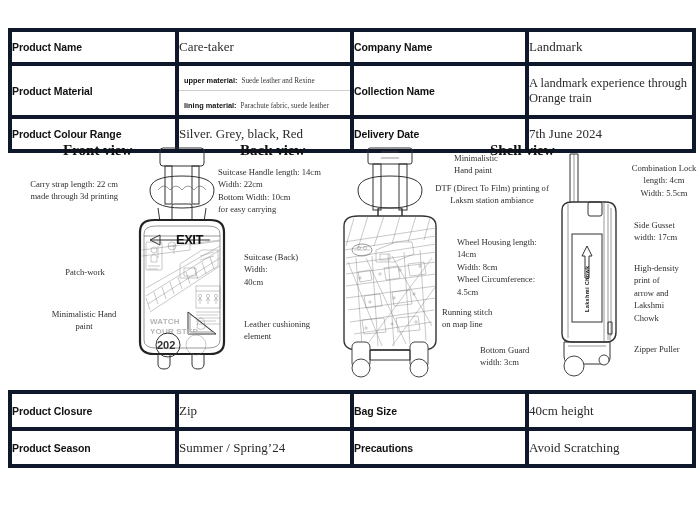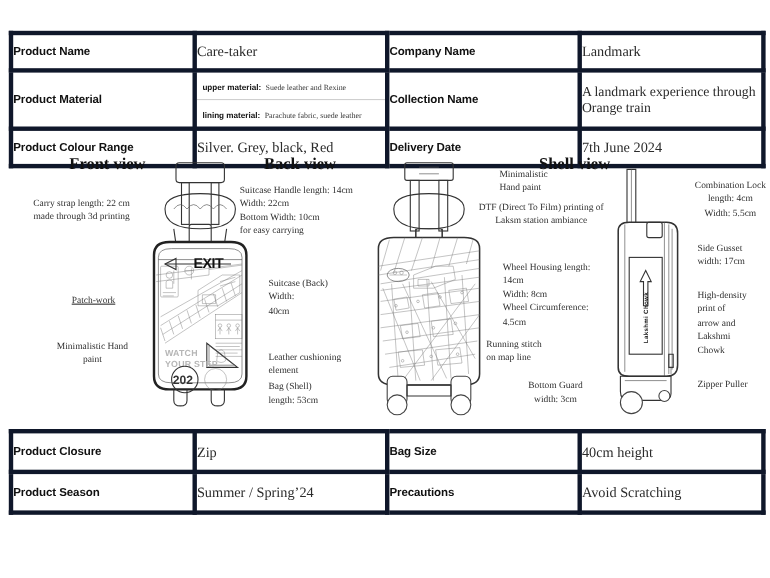--- a/index.html
+++ b/index.html
@@ -179,21 +179,21 @@
   </tbody>
 </table>
 
 <div class="band">
 
   <div class="view-title" style="left:63px; top:4px;">Front view</div>
   <div class="view-title" style="left:240px; top:4px;">Back view</div>
   <div class="view-title" style="left:490px; top:4px;">Shell view</div>
 
   <div class="note right" style="left:18px; top:40px; width:100px;">Carry strap length: 22 cm made  through 3d printing</div>
-  <div class="note center" style="left:52px; top:128px; width:66px;text-decoration:underline;">Patch-work</div>
+  <div class="note center" style="left:52px; top:128px; width:66px;">Patch-work</div>
   <div class="note center" style="left:48px; top:170px; width:72px; white-space:pre-line;">Minimalistic Hand paint</div>
 
   <div class="fig" style="left:128px; top:8px;">
     <svg width="108" height="236" viewBox="0 0 108 236">
 
       <rect class="ln" x="32" y="2" width="44" height="18" rx="3"></rect>
       <rect class="ln" x="37" y="20" width="7" height="38"></rect>
       <rect class="ln" x="64" y="20" width="7" height="38"></rect>
 
       <path class="ln" d="M22 44 Q22 30 54 30 Q86 30 86 44 Q86 62 54 62 Q22 62 22 44 Z"></path>
@@ -272,22 +272,20 @@
   </div>
 
   <div class="note" style="left:218px; top:28px; width:118px; white-space:pre-line;">Suitcase Handle length: 14cm
 Width: 22cm
 Bottom Width: 10cm
 for easy carrying</div>
   <div class="note" style="left:244px; top:113px; width:100px; white-space:pre-line;">Suitcase (Back)
 Width:
 40cm</div>
   <div class="note" style="left:244px; top:180px; width:92px;">Leather cushioning element</div>
-  <div class="note" style="left:244px; top:207px; width:100px; white-space:pre-line;">Bag (Shell)
-length: 53cm</div>
 
   <div class="fig" style="left:336px; top:8px;">
     <svg width="108" height="236" viewBox="0 0 108 236">
 
       <rect class="ln" x="32" y="2" width="44" height="16" rx="2"></rect>
       <rect class="ln" x="37" y="18" width="8" height="46"></rect>
       <rect class="ln" x="63" y="18" width="8" height="46"></rect>
       <path class="ln-t" d="M45 6 L63 6 M45 12 L63 12"></path>
 
       <path class="ln" d="M22 44 Q22 30 54 30 Q86 30 86 44 Q86 62 54 62 Q22 62 22 44 Z"></path>
@@ -351,21 +349,21 @@
   <div class="note" style="left:431px; top:14px; width:92px; white-space:pre-line;margin-left:23px;">Minimalistic
 Hand paint</div>
   <div class="note" style="left:433px; top:44px; width:118px;text-align:center;">DTF (Direct To Film) printing of Laksm station ambiance</div>
   <div class="note" style="left:457px; top:98px; width:112px; white-space:pre-line;">Wheel Housing length:
 14cm
 Width: 8cm
 Wheel Circumference:
 4.5cm</div>
   <div class="note" style="left:442px; top:168px; width:96px; white-space:pre-line;">Running stitch
 on map line</div>
-  <div class="note" style="left:457px; top:206px; width:96px; white-space:pre-line;text-align:center;">Bottom Guard
+  <div class="note" style="left:480px; top:206px; width:96px; white-space:pre-line;">Bottom Guard
 width: 3cm</div>
 
   <div class="fig" style="left:548px; top:14px;">
     <svg width="76" height="230" viewBox="0 0 76 230">
 
       <path class="ln" d="M22 2 L30 2 L30 56 L22 56 Z"></path>
       <path class="ln-t" d="M26 2 L26 56"></path>
 
       <path class="shell" d="M14 58 Q14 50 24 50 L58 50 Q68 50 68 60 L68 180 Q68 190 58 190 L24 190 Q14 190 14 182 Z"></path>
 

